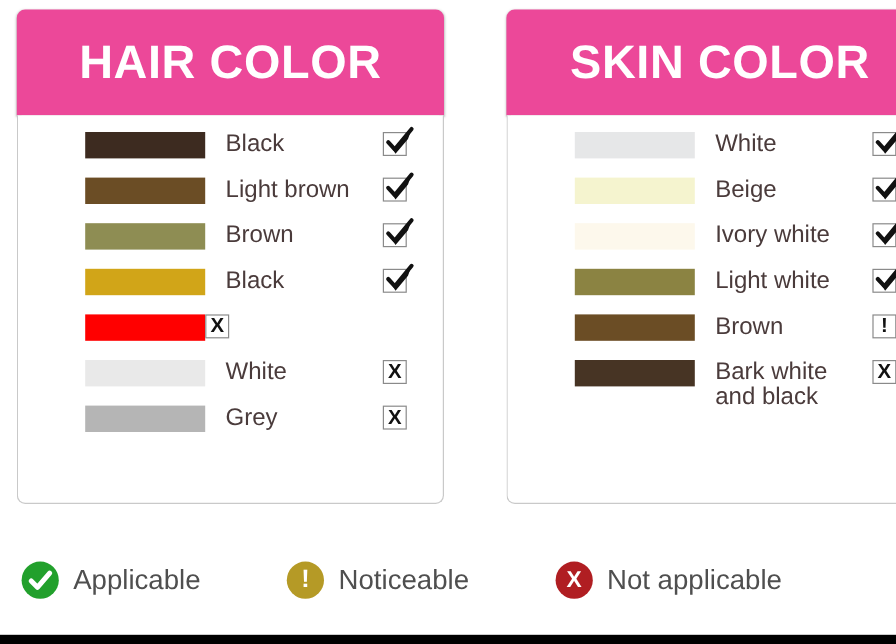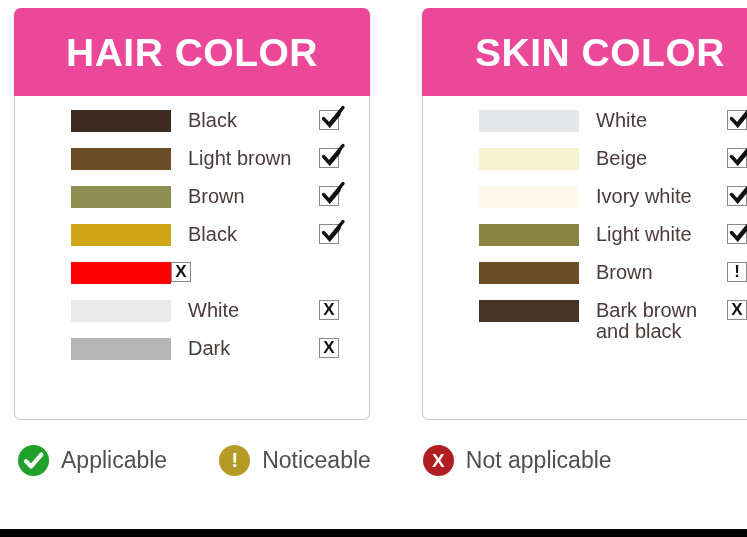--- a/index.html
+++ b/index.html
@@ -82,23 +82,23 @@
     font-size:17px;font-weight:bold;color:#111;
     font-family:"Liberation Sans", sans-serif;
   }
   .mark svg.check{
     position:absolute;left:1px;top:-5px;
     width:26px;height:26px;overflow:visible;
   }
 
   
   .legend{
-    position:absolute;left:14px;top:436px;
+    position:absolute;left:14px;top:459px;
     width:720px;height:48px;
-    display:flex;align-items:center;
+    display:flex;align-items:center;gap:20px;
   }
   .legend-item{display:flex;align-items:center;}
   .legend-item.applicable{margin-left:4px;}
   .legend-item.noticeable{margin-left:52px;}
   .legend-item.not-applicable{margin-left:52px;}
   .legend-icon{
     width:31px;height:31px;border-radius:50%;
     display:flex;align-items:center;justify-content:center;
     flex:0 0 31px;
   }
@@ -188,21 +188,21 @@
           <div class="row">
             <div class="swatch" style="background: rgb(233, 233, 233);"></div>
             <div class="row-label">White</div>
             <div class="mark">
               <div class="box"></div>
               <div class="glyph">X</div>
             </div>
           </div>
           <div class="row">
             <div class="swatch" style="background: rgb(181, 181, 181);"></div>
-            <div class="row-label">Dark</div>
+            <div class="row-label">Grey</div>
             <div class="mark">
               <div class="box"></div>
               <div class="glyph">X</div>
             </div>
           </div>
         </div>
     </div>
   </div>
 
   <div class="panel right">
@@ -258,21 +258,21 @@
           <div class="row">
             <div class="swatch" style="background: rgb(107, 77, 37);"></div>
             <div class="row-label">Brown</div>
             <div class="mark">
               <div class="box"></div>
               <div class="glyph">!</div>
             </div>
           </div>
           <div class="row tall">
             <div class="swatch" style="background: rgb(71, 52, 36);"></div>
-            <div class="row-label">Bark brown
+            <div class="row-label">Bark white
 and black</div>
             <div class="mark">
               <div class="box"></div>
               <div class="glyph">X</div>
             </div>
           </div>
         </div>
     </div>
   </div>
 

